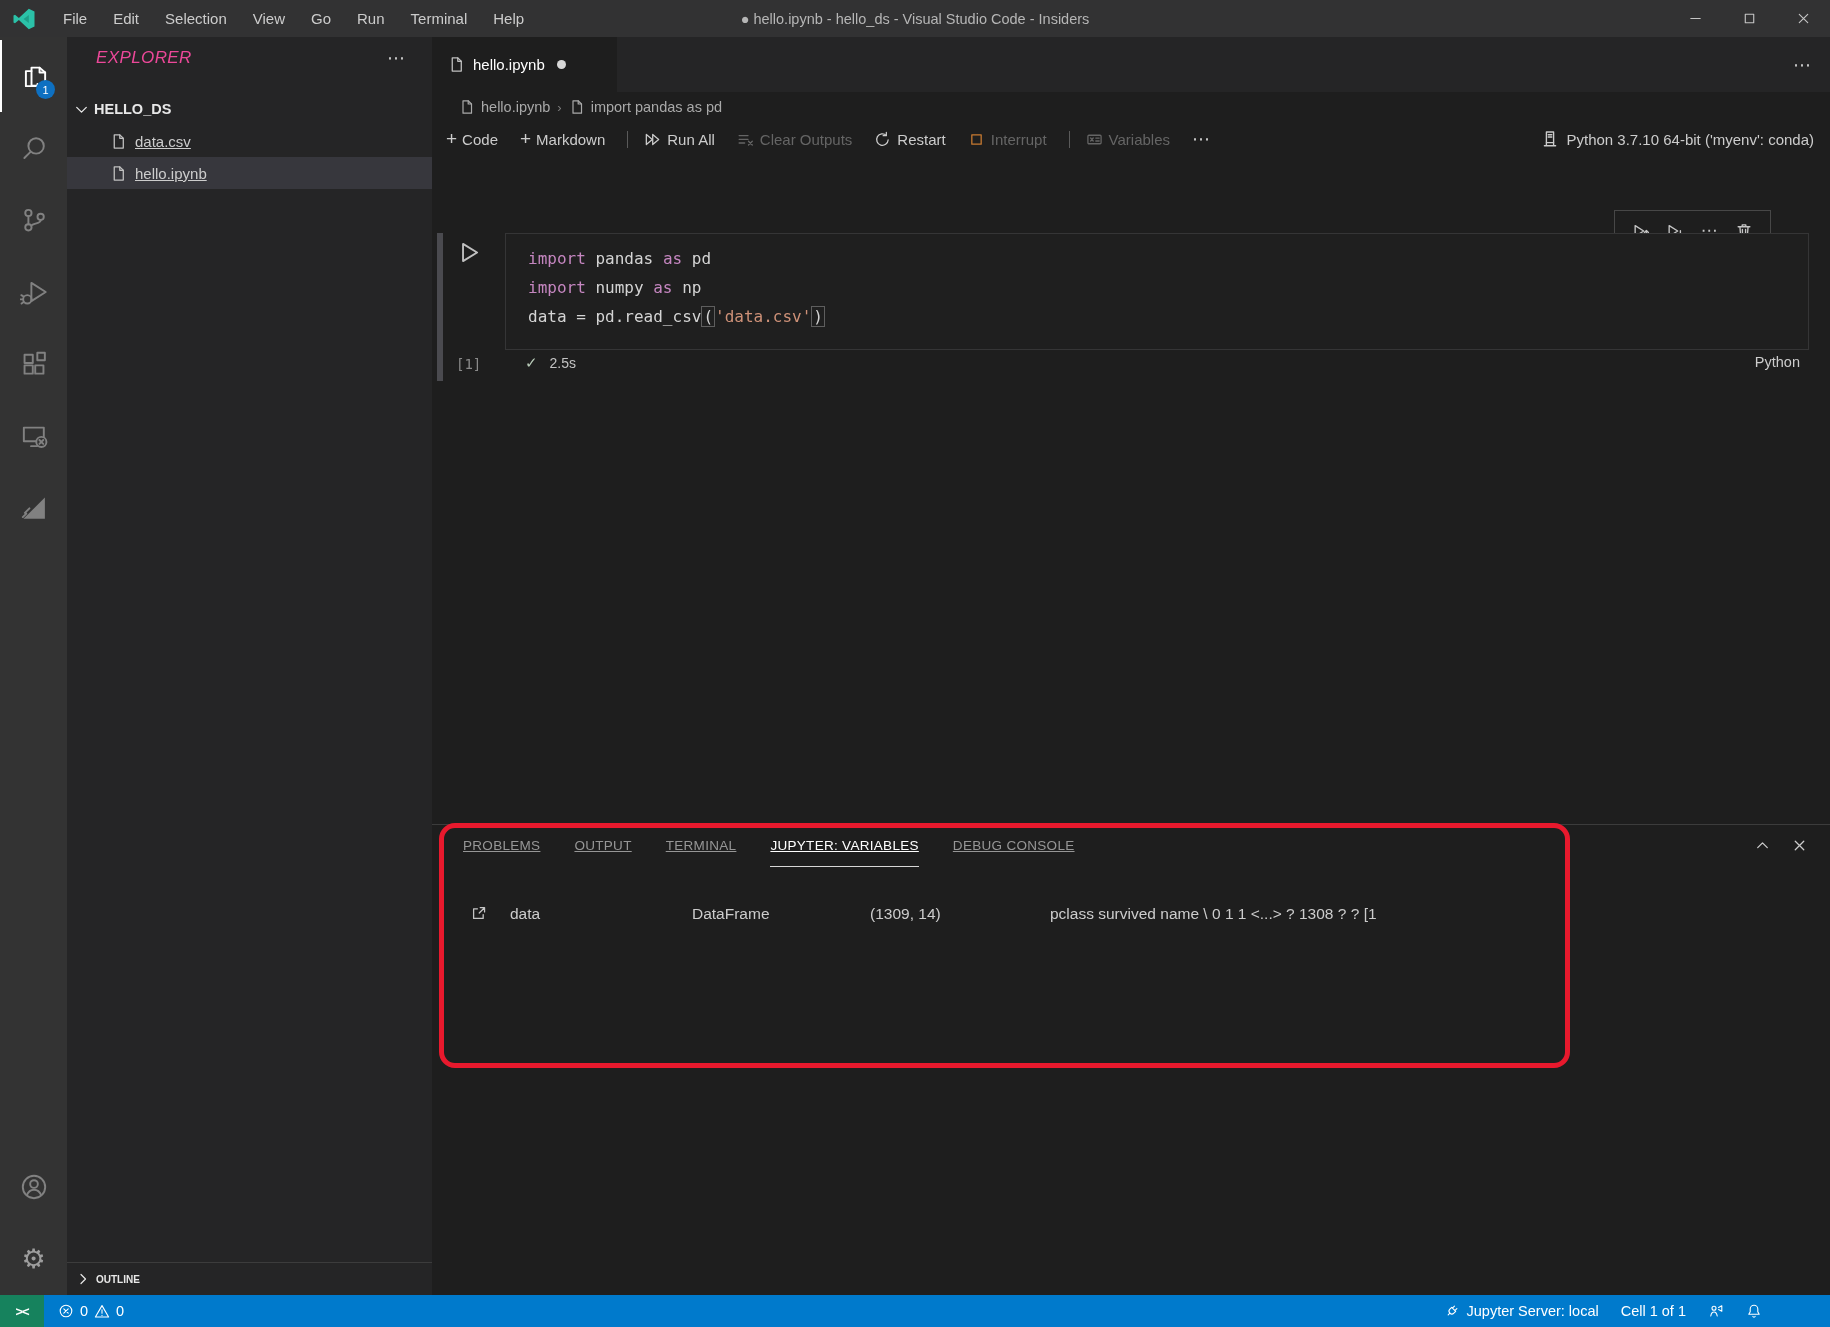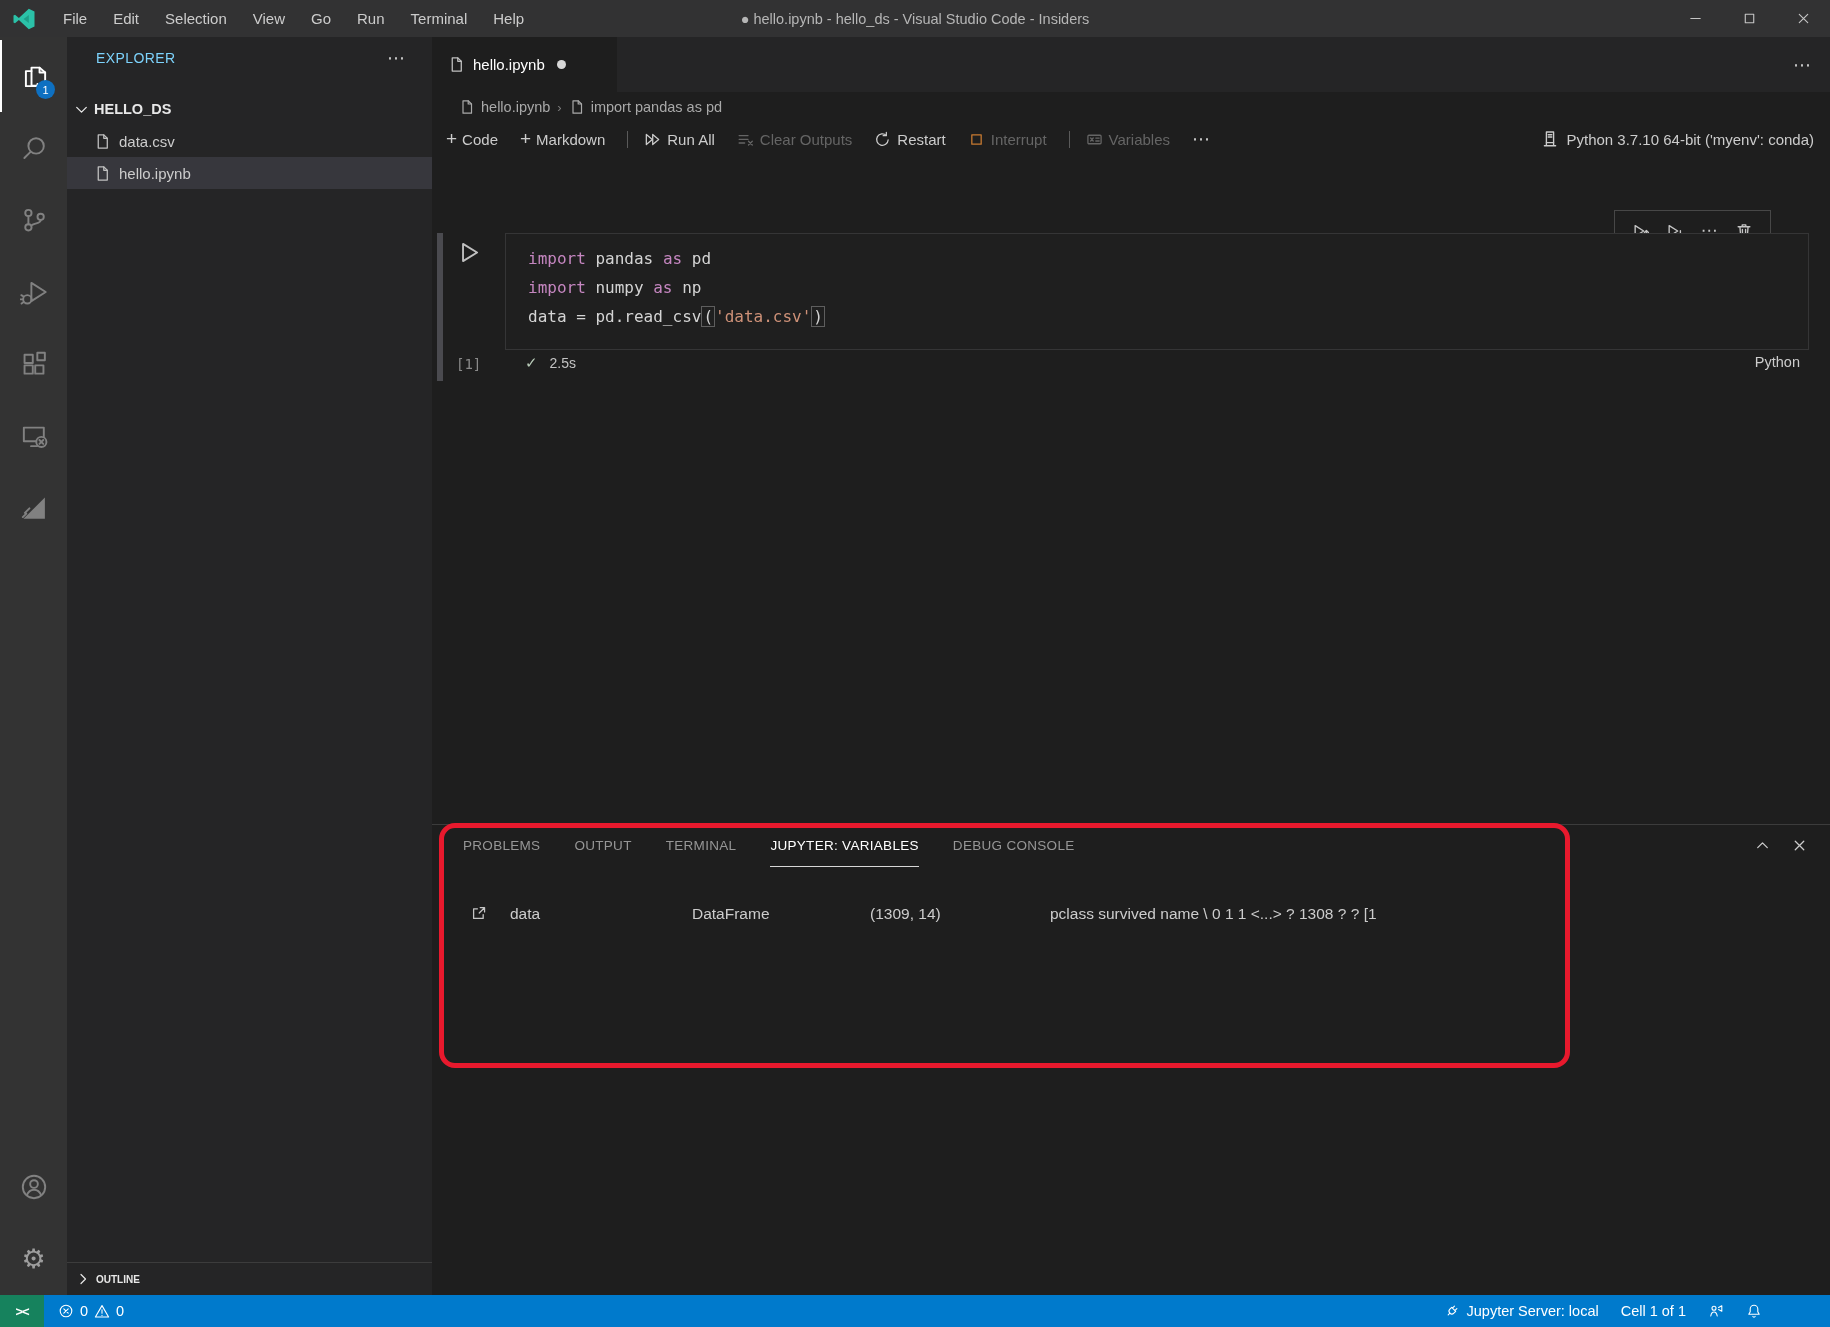--- a/index.html
+++ b/index.html
@@ -24,25 +24,25 @@
   .activity-bottom { position:absolute; bottom:0; left:0; width:67px; }
   .activity-item { position:relative; width:67px; height:72px; display:flex; align-items:center; justify-content:center; color:#818181; }
   .activity-item svg.ic { width:28px; height:28px; stroke-width:1.1; }
   .activity-item.active { color:#ffffff; border-left:2px solid #ffffff; }
   .activity-badge { position:absolute; right:12px; bottom:13px; min-width:19px; height:19px; border-radius:10px; background:#0e70c1; color:#fff; font-size:11px; display:flex; align-items:center; justify-content:center; }
   .gear-glyph { font-size:27px; color:#9d9d9d; line-height:1; }
 
   
   .sidebar { position:absolute; left:67px; top:37px; width:365px; height:1258px; background:#252526; }
   .sidebar-header { display:flex; align-items:center; height:42px; padding:0 12px 0 29px; }
-  .sidebar-title { font-size:14px; color:#7dd3fc; letter-spacing:.4px; }
+  .sidebar-title { font-size:17px; color:#ec4899; letter-spacing:.4px;font-style:italic; }
   .sidebar-actions { margin-left:auto; color:#cccccc; font-size:18px; letter-spacing:1px; padding-right:14px; }
   .section-row { display:flex; align-items:center; height:32px; padding-left:6px; font-weight:bold; font-size:14.5px; color:#e8e8e8; margin-top:14px; }
   .section-row svg.ic { width:17px; height:17px; margin-right:4px; }
-  .file-row { display:flex; align-items:center; height:32px; padding-left:27px; font-size:15px; color:#cccccc; }
+  .file-row { display:flex; align-items:center; height:32px; padding-left:43px; font-size:15px; color:#cccccc;text-decoration:underline; }
   .file-row.selected { background:#37373d; }
   .file-row svg.ic { width:17px; height:17px; margin-right:8px; color:#c0c0c0; }
   .outline-row { position:absolute; left:0; bottom:0; width:365px; height:33px; border-top:1px solid #3c3c3c; display:flex; align-items:center; font-weight:bold; font-size:10px; color:#e8e8e8; padding-left:8px; }
   .outline-row svg.ic { width:16px; height:16px; margin-right:5px; }
 
   
   .editorarea { position:absolute; left:432px; top:37px; width:1398px; height:1258px; background:#1e1e1e; }
   .tabbar { position:absolute; left:0; top:0; width:1398px; height:55px; background:#252526; display:flex; }
   .tab { width:185px; height:55px; background:#1e1e1e; display:flex; align-items:center; padding:0 12px 0 16px; font-size:15px; color:#ffffff; }
   .tab svg.ic { width:17px; height:17px; margin-right:8px; color:#c0c0c0; }
@@ -76,21 +76,21 @@
   .cell-status { position:absolute; left:93px; top:198px; display:flex; align-items:center; font-size:14px; color:#c3c3c3; }
   .cell-check { color:#b9ccb9; font-size:15px; margin-right:12px; }
   .cell-lang { position:absolute; right:30px; top:198px; font-size:14.5px; color:#cccccc; }
   .cell-toolbar { position:absolute; left:1182px; top:54px; width:157px; height:41px; background:#1e1e1e; border:1px solid #474747; display:flex; align-items:center; justify-content:space-evenly; color:#c5c5c5; }
   .cell-toolbar svg.ic { width:18px; height:18px; }
   .ct-ellipsis { font-size:17px; letter-spacing:1px; color:#c5c5c5; }
 
   
   .panel { position:absolute; left:0; top:787px; width:1398px; height:471px; background:#1e1e1e; border-top:1px solid #3c3c3c; }
   .panel-tabs { display:flex; align-items:center; height:42px; padding-left:31px; }
-  .panel-tab { font-size:13.5px; letter-spacing:.3px; color:#969696; margin-right:34px; height:42px; line-height:42px; }
+  .panel-tab { font-size:13.5px; letter-spacing:.3px; color:#969696; margin-right:34px; height:42px; line-height:42px;text-decoration:underline; }
   .panel-tab.active { color:#ffffff; border-bottom:1px solid #d7d7d7; }
   .panel-controls { position:absolute; right:22px; top:12px; display:flex; gap:20px; color:#cccccc; }
   .panel-controls svg.ic { width:17px; height:17px; }
   .vartable { position:absolute; left:14px; top:63px; width:1046px; }
   .vt-grid { display:grid; grid-template-columns:54px 160px 200px 180px 1fr; align-items:center; }
   .vt-header { background:#2a2a2b; height:37px; font-weight:bold; font-size:15.5px; color:#e8e8e8; }
   .vt-header .vt-cell { padding-left:10px; display:flex; align-items:center; }
   .sort-arrow { font-size:11px; margin-right:7px; color:#e8e8e8; }
   .vt-row { height:39px; font-size:15.5px; color:#cccccc; }
   .vt-row .vt-cell { padding-left:10px; overflow:hidden; white-space:nowrap;margin-top:12px; }

